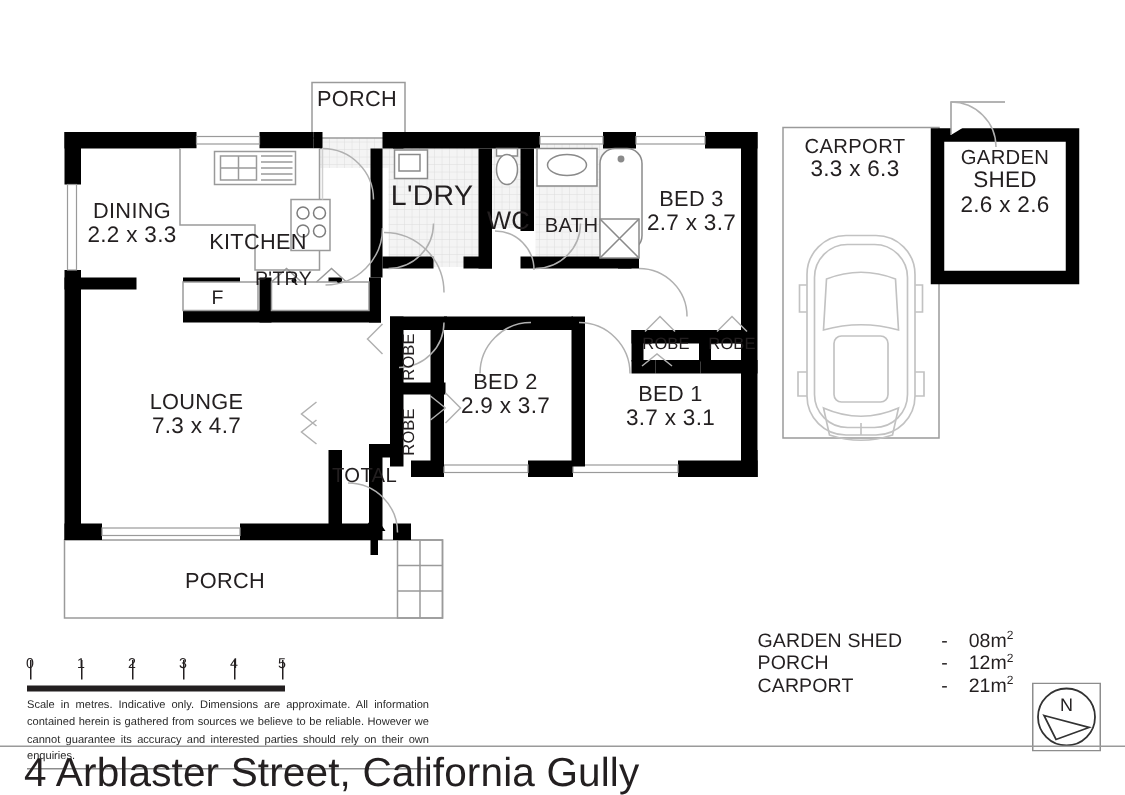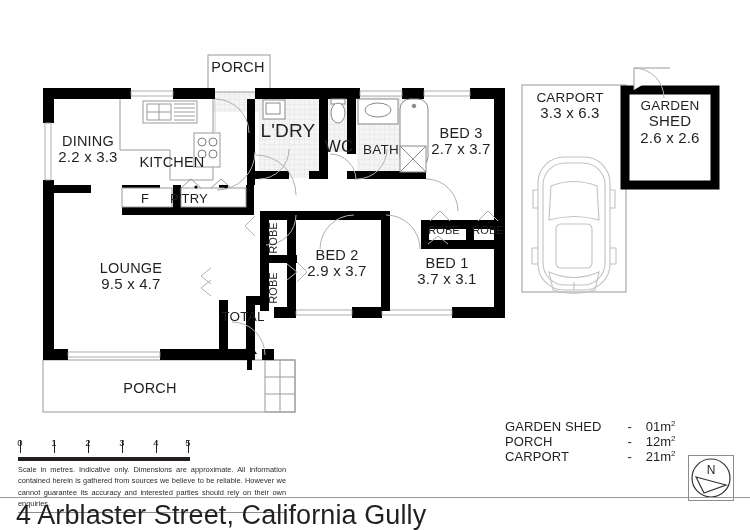--- a/index.html
+++ b/index.html
@@ -248,28 +248,28 @@
   </g>
 </svg>
 
 <div>
   <div class="lbl rm ctr" style="left:88px;top:150px">
     <span>DINING</span><span class="dim">2.2 x 3.3</span>
   </div>
   <div class="lbl rm ctr" style="left:172px;top:162px">
     <span>KITCHEN</span>
   </div>
-  <div class="lbl rm ctr" style="left:189px;top:199px;font-size:13px">
+  <div class="lbl rm ctr" style="left:189px;top:186px;font-size:13px">
     <span>P'TRY</span>
   </div>
   <div class="lbl rm ctr" style="left:145px;top:199px;font-size:13px">
     <span>F</span>
   </div>
   <div class="lbl rm ctr" style="left:131px;top:277px">
-    <span>LOUNGE</span><span class="dim">9.5 x 4.7</span>
+    <span>LOUNGE</span><span class="dim">7.3 x 4.7</span>
   </div>
   <div class="lbl rm ctr" style="left:243px;top:317px;font-size:13.5px">
     <span>TOTAL</span>
   </div>
   <div class="lbl rm ctr" style="left:150px;top:388px">
     <span>PORCH</span>
   </div>
   <div class="lbl rm ctr" style="left:238px;top:67px">
     <span>PORCH</span>
   </div>
@@ -325,21 +325,21 @@
   <div id="disclaimer">Scale in metres. Indicative only. Dimensions are approximate. All information contained herein is gathered from sources we believe to be reliable. However we cannot guarantee its accuracy and interested parties should rely on their own enquiries.</div>
   <div id="discrule"></div>
 </div>
 
 <div id="areas">
   <table>
     <tbody>
         <tr>
       <td class="nm">GARDEN SHED</td>
       <td class="ds">-</td>
-      <td class="vl"><span>01m</span><sup>2</sup></td>
+      <td class="vl"><span>08m</span><sup>2</sup></td>
     </tr>
     <tr>
       <td class="nm">PORCH</td>
       <td class="ds">-</td>
       <td class="vl"><span>12m</span><sup>2</sup></td>
     </tr>
     <tr>
       <td class="nm">CARPORT</td>
       <td class="ds">-</td>
       <td class="vl"><span>21m</span><sup>2</sup></td>

